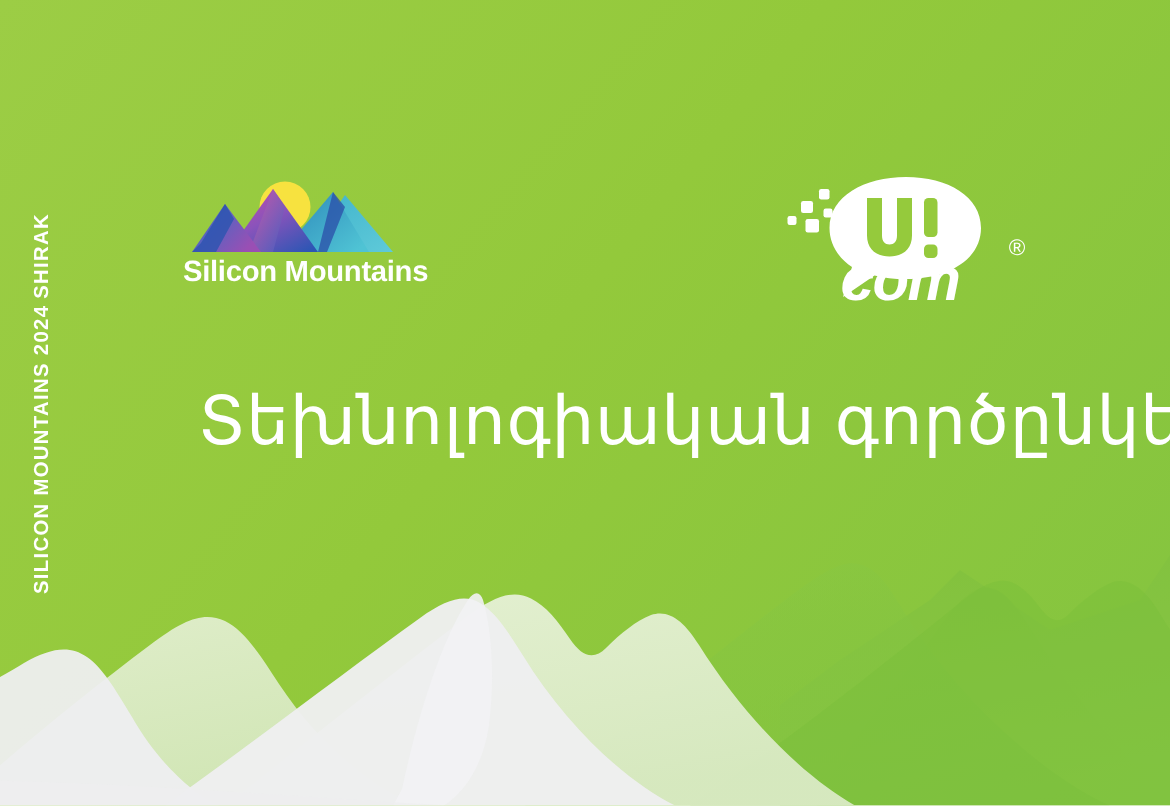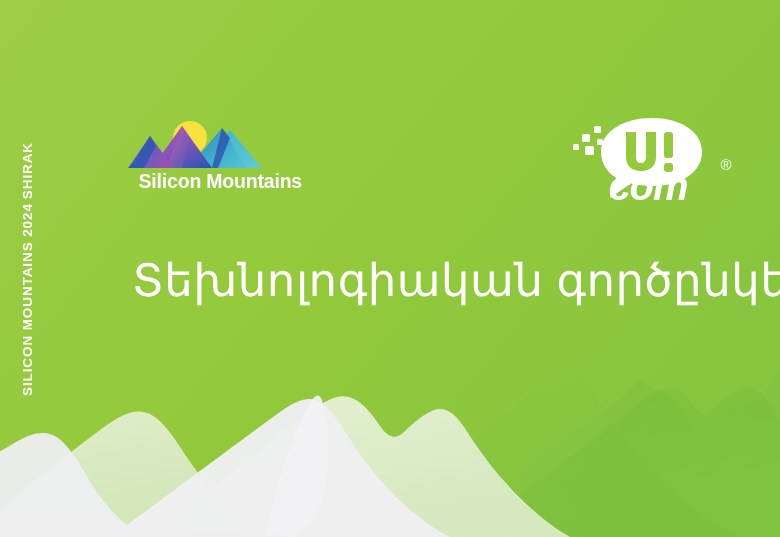--- a/index.html
+++ b/index.html
@@ -43,42 +43,41 @@
   #sidebar-caption .cap-regular { font-weight: 600; }
   #sidebar-caption .cap-bold { font-weight: 800; margin-left: 4px; }
 
   
   #sm-logo {
     position: absolute;
     left: 122px;
     top: 116px;
     width: 180px;
     height: 82px;
-    text-align: right;
   }
   #sm-logo-mark {
     display: block;
     width: 142px;
     height: 52px;
     margin-left: 4px;
   }
   #sm-logo-wordmark {
     display: block;
     margin-top: 4px;
     color: #ffffff;
     font-size: 19.5px;
     font-weight: 700;
     letter-spacing: -0.2px;
     line-height: 1;
   }
 
   
   #ucom-logo {
     position: absolute;
-    left: 566px;
+    left: 518px;
     top: 112px;
     width: 180px;
     height: 95px;
   }
   #ucom-logo svg { display: block; width: 180px; height: 95px; }
 
   
   #headline {
     position: absolute;
     left: 132px;

